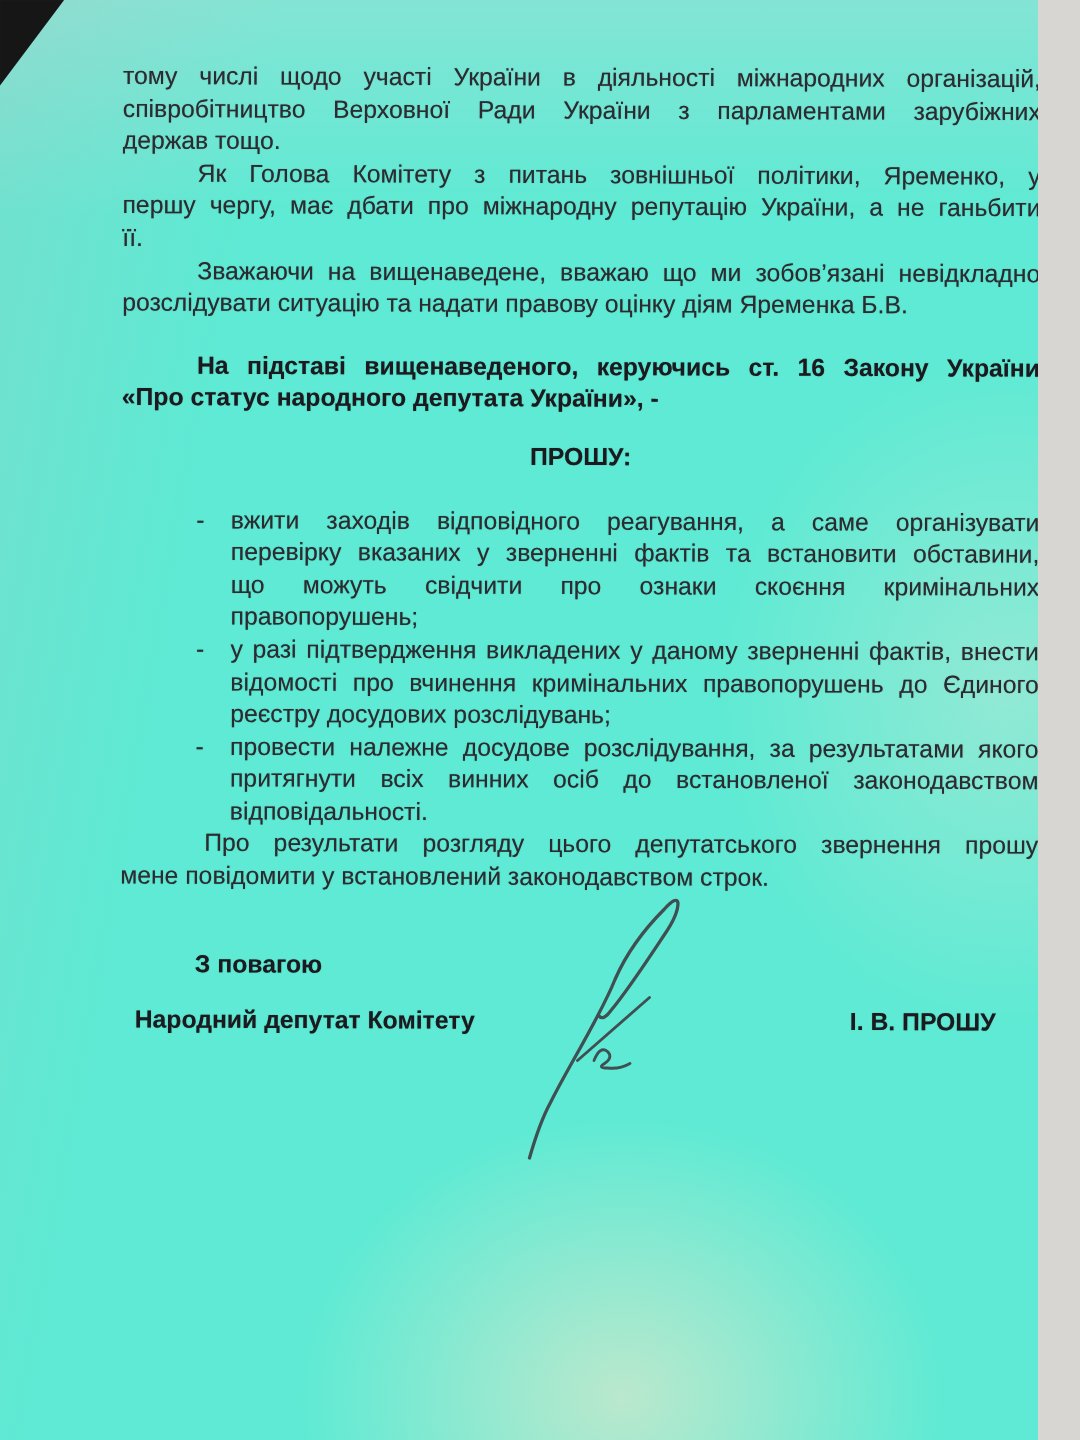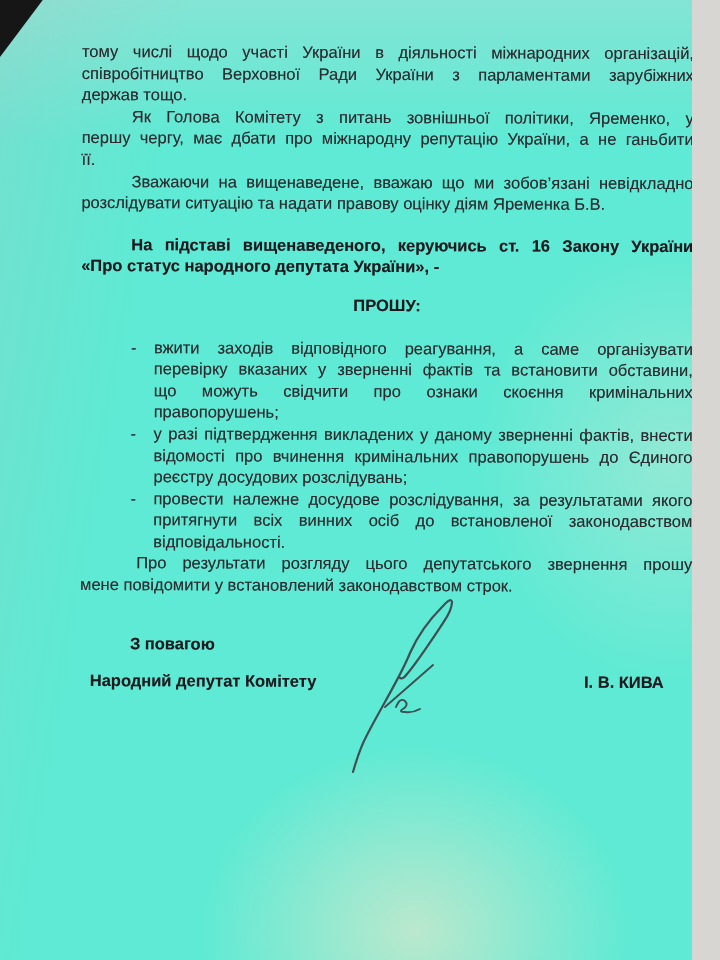--- a/index.html
+++ b/index.html
@@ -103,21 +103,21 @@
     </div>
     <div class="ln j bl">притягнути всіх винних осіб до встановленої законодавством</div>
     <div class="ln bl">відповідальності.</div>
 
     <div class="ln j" style="padding-left:56px;">Про результати розгляду цього депутатського звернення прошу</div>
     <div class="ln">мене повідомити у встановлений законодавством строк.</div>
 
     <div class="ln b ind mt-close">З повагою</div>
     <div class="sigrow">
       <span class="b">Народний депутат Комітету</span>
-      <span class="b">І. В. КИВА</span>
+      <span class="b">І. В. ПРОШУ</span>
     </div>
   </div>
 
   <svg class="sig-svg" width="160" height="220" viewBox="0 0 160 220">
     <g fill="none" stroke="#3d4248" stroke-linecap="round" opacity="0.92">
       <path stroke-width="2.2" d="M23,206 C27,192 31,180 37,169 C50,143 70,112 80,87 C90,64 105,48 113,40 Q121,31 122,36 Q122,44 113,57 C103,72 88,95 77,108 Q72,115 69,111"></path>
       <path stroke-width="1.9" d="M103,99 Q80,119 55,141"></path>
       <path stroke-width="1.9" d="M66,141 Q70,131 75,135 Q79,139 73,143 Q68,146 75,146 Q83,147 90,143"></path>
     </g>
   </svg>

